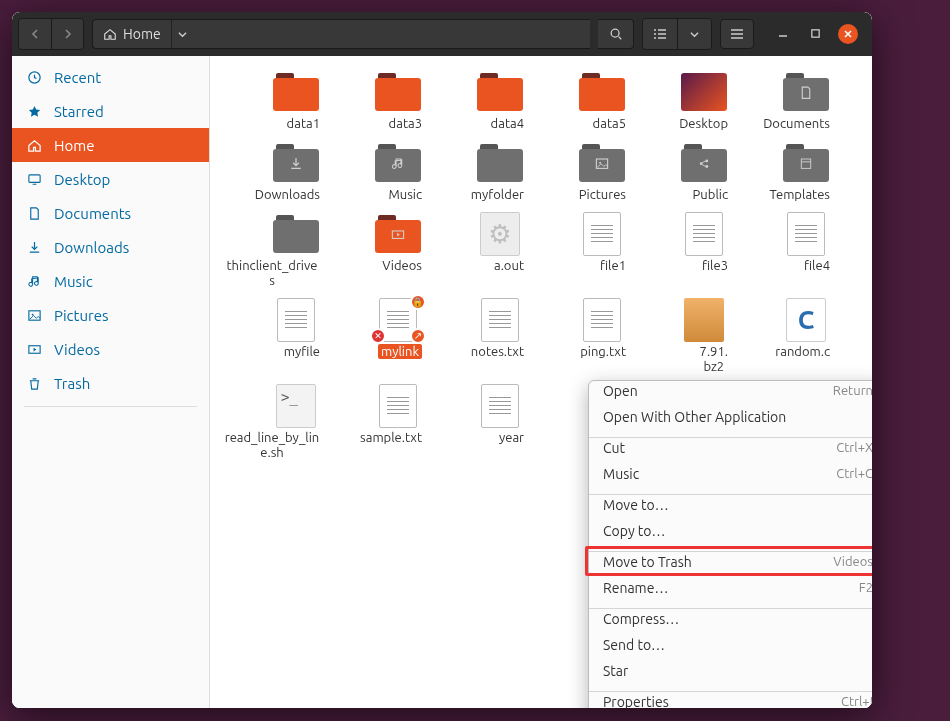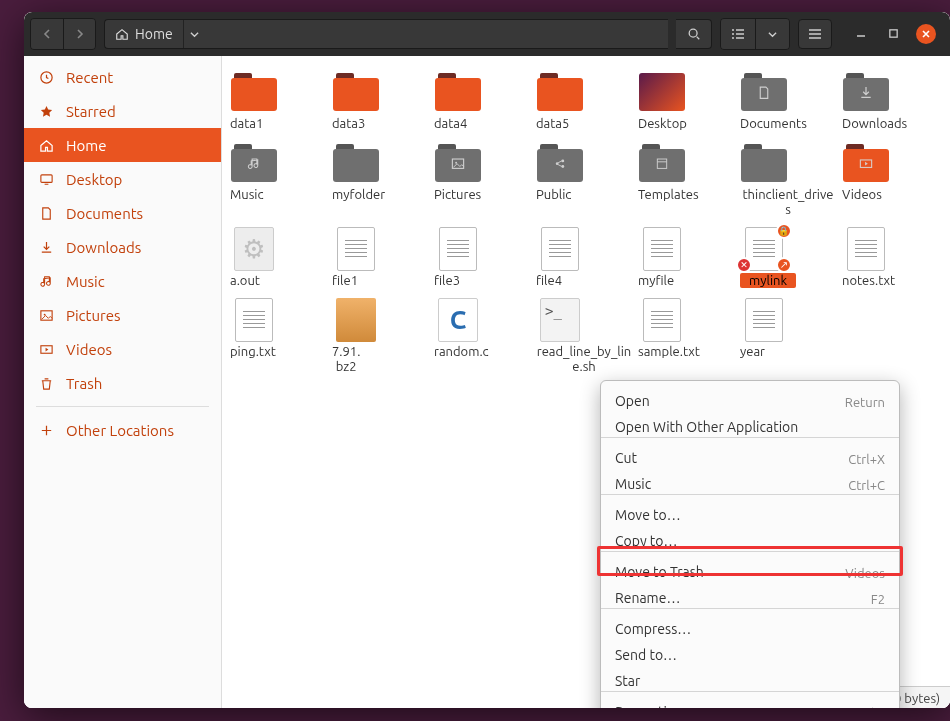--- a/index.html
+++ b/index.html
@@ -1,18 +1,18 @@
 <!DOCTYPE html>
 <html><head>
 <meta charset="utf-8">
 <style>
   * { box-sizing: border-box; margin: 0; padding: 0; font-family: Ubuntu, "Segoe UI", sans-serif; }
   body { background: #4a1d3d; width: 950px; height: 721px; overflow: hidden; }
   .window {
-    position: absolute; top: 12px; left: 24px; width: 926px; height: 696px;
+    position: absolute; top: 12px; left: 12px; width: 860px; height: 696px;
     background: #fff; border-radius: 8px; overflow: hidden;
     box-shadow: 0 8px 40px rgba(0,0,0,0.6);
     display: flex; flex-direction: column;
   }
   
   .header {
     height: 44px; background: #2b2b2b; display: flex; align-items: center;
     padding: 0 6px; gap: 4px; border-top-left-radius: 8px; border-top-right-radius: 8px;
   }
   .nav-btns { display: flex; border: 1px solid #1a1a1a; border-radius: 4px; overflow: hidden; }
@@ -52,40 +52,40 @@
   .win-close { width: 20px; height: 20px; background: #e95420; border-radius: 50%; color: #fff; font-size: 11px; }
 
   
   .body { flex: 1; display: flex; background: #fff; position: relative; overflow: hidden;}
   .sidebar {
     width: 198px; background: #fafafa; border-right: 1px solid #ddd;
     display: flex; flex-direction: column; padding-top: 4px;
   }
   .side-item {
     display: flex; align-items: center; gap: 12px; height: 34px; padding: 0 14px;
-    color: #c2410c; font-size: 15px;
+    color: #0369a1; font-size: 15px;
   }
   .side-item.active { background: #e95420; color: #fff; }
   .side-item .icon { width: 16px; height: 16px; display:flex; align-items:center; justify-content:center; color: inherit;}
   .side-sep { height: 1px; background: #ddd; margin: 6px 12px; }
 
   .main {
     flex: 1; position: relative; background: #fff; overflow: hidden;
   }
   .grid {
     display: flex; flex-wrap: wrap; align-content: flex-start;
     padding: 8px 2px 8px 8px; gap-row: 0;
   }
   .item {
-    width: 102px; display: flex; flex-direction: column; align-items: flex-start;
+    width: 102px; display: flex; flex-direction: column; align-items: flex-end;
     padding: 6px 0 4px; font-size: 13px; color: #333; text-align: center;
   }
   .item .iconbox { width: 48px; height: 44px; display:flex; align-items:center; justify-content:center; margin-bottom: 2px; position: relative;}
   .item .lbl { line-height: 1.15; max-width: 96px; word-break: break-word; }
-  .item.selected .lbl { background: #e95420; color: #000000; padding: 0 9px; border-radius: 2px;}
+  .item.selected .lbl { background: #e95420; color: #ffffff; padding: 0 3px; border-radius: 2px;}
 
   
   .folder { width: 46px; height: 38px; position: relative; }
   .folder .tab { position:absolute; top:0; left:3px; width:18px; height:8px; background:#6d2b24; border-radius: 2px 2px 0 0;}
   .folder .body { position:absolute; top:5px; left:0; right:0; bottom:0; background:#e95420; border-radius: 3px;}
   .folder.grey .tab { background:#555;} .folder.grey .body{ background:#6f6f6f;}
   .folder .ov { position:absolute; top:50%; left:50%; transform:translate(-50%,-40%); color:#d9c9c4; }
   .folder.grey .ov { color:#cfcfcf; }
   .special-desktop { width:46px; height:38px; background: linear-gradient(135deg,#5a1a4a,#e95420); border-radius:3px;}
   .docfile { width:38px; height:44px; background:#fff; border:1px solid #bbb; border-radius:2px; position:relative; }
@@ -101,21 +101,21 @@
   .emblem-x { position:absolute; bottom:-2px; left:-4px; width:16px; height:16px; background:#d33; border:2px solid #fff; border-radius:50%; color:#fff; font-size:9px; display:flex; align-items:center; justify-content:center;}
   .emblem-link { position:absolute; bottom:-2px; right:-4px; width:16px; height:16px; background:#e95420; border:2px solid #fff; border-radius:50%; color:#fff; font-size:10px; display:flex; align-items:center; justify-content:center;}
 
   
   .ctxmenu {
     position: absolute; top: 324px; left: 378px; width: 300px;
     background: #fbfbfb; border: 1px solid #bcbcbc; border-radius: 6px;
     box-shadow: 0 6px 20px rgba(0,0,0,0.3); padding: 2px 0; z-index: 50;
   }
   .ctx-item {
-    display: flex; justify-content: space-between; align-items: flex-end;
+    display: flex; justify-content: space-between; align-items: flex-start;
     height: 26px; padding: 0 14px; font-size: 14px; color: #333; gap: 48px;
   }
   .ctx-item .accel { color: #888; font-size: 13px; }
   .ctx-sep { height: 1px; background: #d5d5d5; margin: 2px 0;}
   .ctx-highlight {
     position: absolute; left: -4px; right: -4px; border: 3px solid #e33; border-radius: 2px;
     height: 30px; top: 160px; pointer-events: none;
   }
 
   
@@ -281,28 +281,20 @@
         </div>
         <div class="side-item">
           <span class="icon">
             <svg width="15" height="15" viewBox="0 0 16 16">
               <path d="M4 5h8l-1 9H5zM3 5h10M6 3h4" stroke="currentColor" fill="none" stroke-width="1.2"></path>
             </svg>
           </span>
           <span>Trash</span>
         </div>
         <div class="side-sep"></div>
-        <div class="side-item">
-          <span class="icon">
-            <svg width="15" height="15" viewBox="0 0 16 16">
-              <path d="M8 3v10M3 8h10" stroke="currentColor" stroke-width="1.3"></path>
-            </svg>
-          </span>
-          <span>Other Locations</span>
-        </div>
       </div>
 
     <div class="main">
       <div class="grid" id="grid">
           <div class="item">
             <div class="iconbox">
               <div class="folder">
                 <div class="tab"></div>
                 <div class="body"></div>
               </div>

